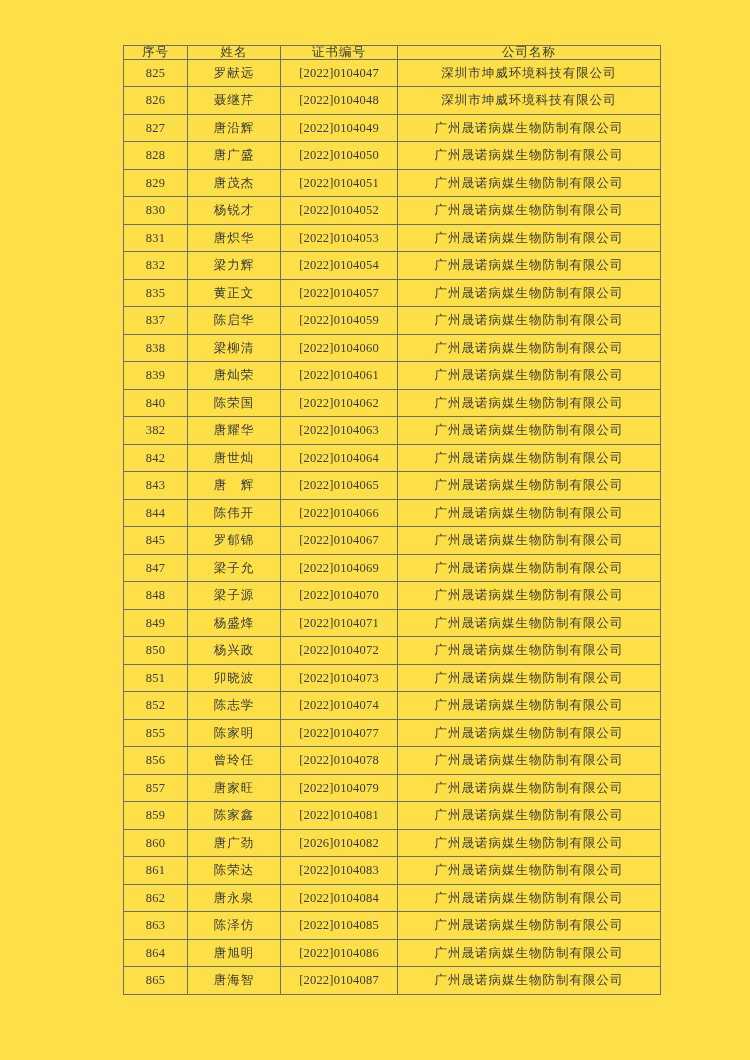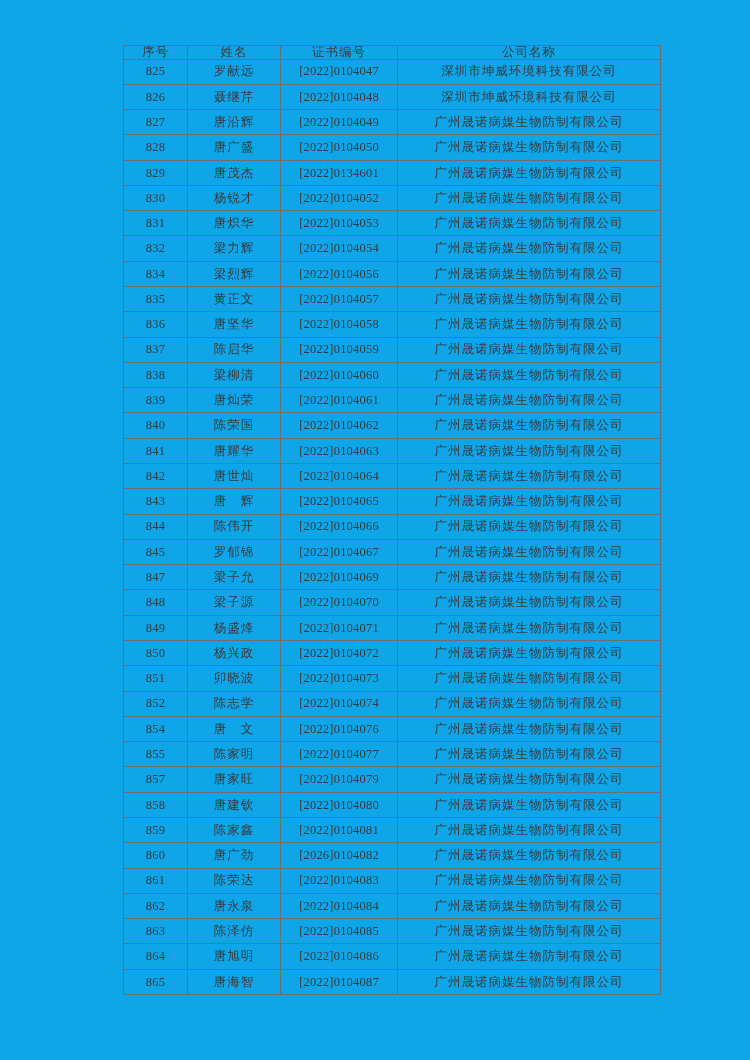--- a/index.html
+++ b/index.html
@@ -4,21 +4,21 @@
 <style>
   html, body {
     margin: 0;
     padding: 0;
     background: #ffffff;
   }
   .page {
     position: relative;
     width: 750px;
     height: 1060px;
-    background: #0ea5e9;
+    background: #fde047;
     font-family: "Liberation Serif", "DejaVu Serif", serif;
     color: #3a3a3a;
     overflow: hidden;
   }
   table.roster {
     position: absolute;
     left: 123px;
     top: 45px;
     width: 537px;
     height: 950px;
@@ -89,21 +89,21 @@
         </tr>
         <tr>
           <td class="num">828</td>
           <td class="cn">唐广盛</td>
           <td class="cert">[2022]0104050</td>
           <td class="cn">广州晟诺病媒生物防制有限公司</td>
         </tr>
         <tr>
           <td class="num">829</td>
           <td class="cn">唐茂杰</td>
-          <td class="cert">[2022]0134601</td>
+          <td class="cert">[2022]0104051</td>
           <td class="cn">广州晟诺病媒生物防制有限公司</td>
         </tr>
         <tr>
           <td class="num">830</td>
           <td class="cn">杨锐才</td>
           <td class="cert">[2022]0104052</td>
           <td class="cn">广州晟诺病媒生物防制有限公司</td>
         </tr>
         <tr>
           <td class="num">831</td>
@@ -111,38 +111,26 @@
           <td class="cert">[2022]0104053</td>
           <td class="cn">广州晟诺病媒生物防制有限公司</td>
         </tr>
         <tr>
           <td class="num">832</td>
           <td class="cn">梁力辉</td>
           <td class="cert">[2022]0104054</td>
           <td class="cn">广州晟诺病媒生物防制有限公司</td>
         </tr>
         <tr>
-          <td class="num">834</td>
-          <td class="cn">梁烈辉</td>
-          <td class="cert">[2022]0104056</td>
-          <td class="cn">广州晟诺病媒生物防制有限公司</td>
-        </tr>
-        <tr>
           <td class="num">835</td>
           <td class="cn">黄正文</td>
           <td class="cert">[2022]0104057</td>
           <td class="cn">广州晟诺病媒生物防制有限公司</td>
         </tr>
         <tr>
-          <td class="num">836</td>
-          <td class="cn">唐坚华</td>
-          <td class="cert">[2022]0104058</td>
-          <td class="cn">广州晟诺病媒生物防制有限公司</td>
-        </tr>
-        <tr>
           <td class="num">837</td>
           <td class="cn">陈启华</td>
           <td class="cert">[2022]0104059</td>
           <td class="cn">广州晟诺病媒生物防制有限公司</td>
         </tr>
         <tr>
           <td class="num">838</td>
           <td class="cn">梁柳清</td>
           <td class="cert">[2022]0104060</td>
           <td class="cn">广州晟诺病媒生物防制有限公司</td>
@@ -153,21 +141,21 @@
           <td class="cert">[2022]0104061</td>
           <td class="cn">广州晟诺病媒生物防制有限公司</td>
         </tr>
         <tr>
           <td class="num">840</td>
           <td class="cn">陈荣国</td>
           <td class="cert">[2022]0104062</td>
           <td class="cn">广州晟诺病媒生物防制有限公司</td>
         </tr>
         <tr>
-          <td class="num">841</td>
+          <td class="num">382</td>
           <td class="cn">唐耀华</td>
           <td class="cert">[2022]0104063</td>
           <td class="cn">广州晟诺病媒生物防制有限公司</td>
         </tr>
         <tr>
           <td class="num">842</td>
           <td class="cn">唐世灿</td>
           <td class="cert">[2022]0104064</td>
           <td class="cn">广州晟诺病媒生物防制有限公司</td>
         </tr>
@@ -219,41 +207,35 @@
           <td class="cert">[2022]0104073</td>
           <td class="cn">广州晟诺病媒生物防制有限公司</td>
         </tr>
         <tr>
           <td class="num">852</td>
           <td class="cn">陈志学</td>
           <td class="cert">[2022]0104074</td>
           <td class="cn">广州晟诺病媒生物防制有限公司</td>
         </tr>
         <tr>
-          <td class="num">854</td>
-          <td class="cn">唐　文</td>
-          <td class="cert">[2022]0104076</td>
-          <td class="cn">广州晟诺病媒生物防制有限公司</td>
-        </tr>
-        <tr>
           <td class="num">855</td>
           <td class="cn">陈家明</td>
           <td class="cert">[2022]0104077</td>
           <td class="cn">广州晟诺病媒生物防制有限公司</td>
         </tr>
         <tr>
+          <td class="num">856</td>
+          <td class="cn">曾玲任</td>
+          <td class="cert">[2022]0104078</td>
+          <td class="cn">广州晟诺病媒生物防制有限公司</td>
+        </tr>
+        <tr>
           <td class="num">857</td>
           <td class="cn">唐家旺</td>
           <td class="cert">[2022]0104079</td>
-          <td class="cn">广州晟诺病媒生物防制有限公司</td>
-        </tr>
-        <tr>
-          <td class="num">858</td>
-          <td class="cn">唐建钦</td>
-          <td class="cert">[2022]0104080</td>
           <td class="cn">广州晟诺病媒生物防制有限公司</td>
         </tr>
         <tr>
           <td class="num">859</td>
           <td class="cn">陈家鑫</td>
           <td class="cert">[2022]0104081</td>
           <td class="cn">广州晟诺病媒生物防制有限公司</td>
         </tr>
         <tr>
           <td class="num">860</td>

